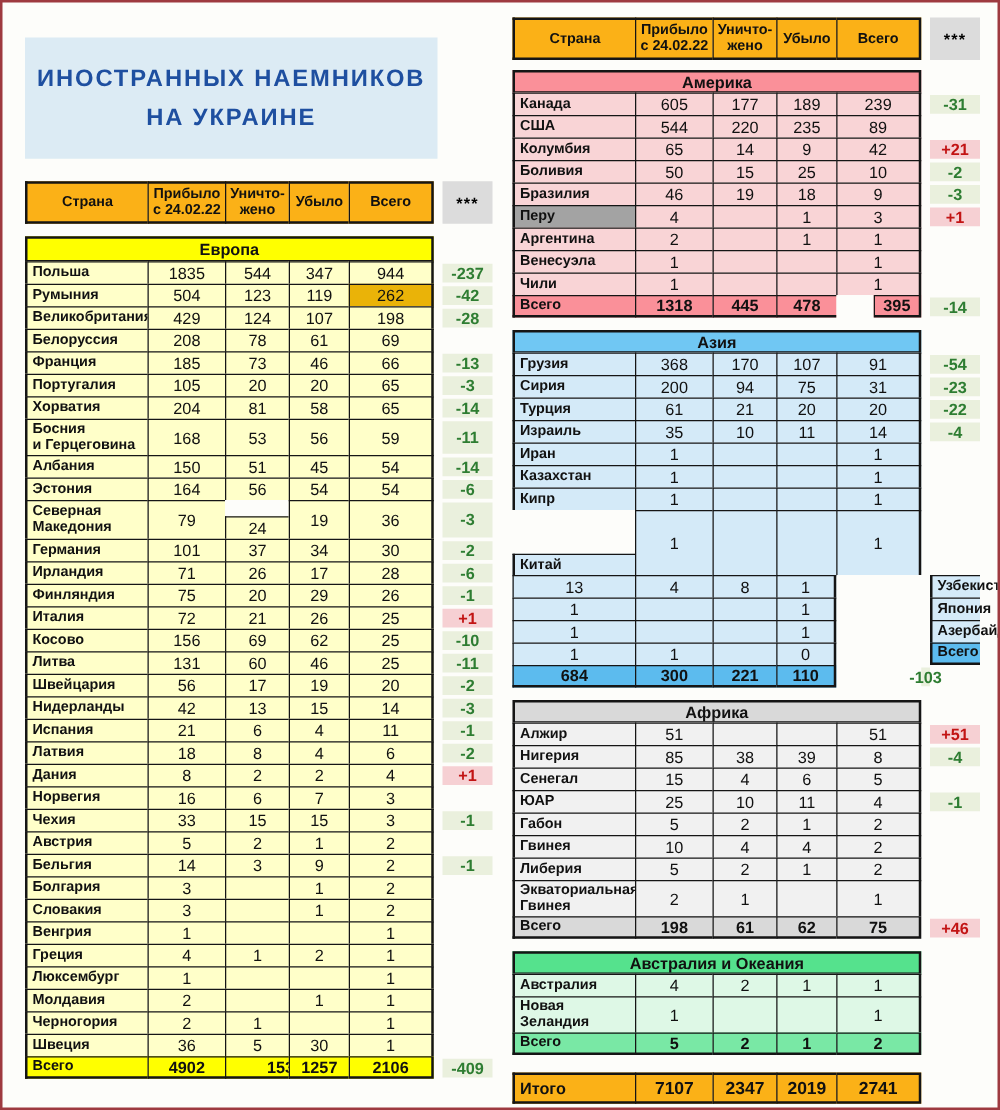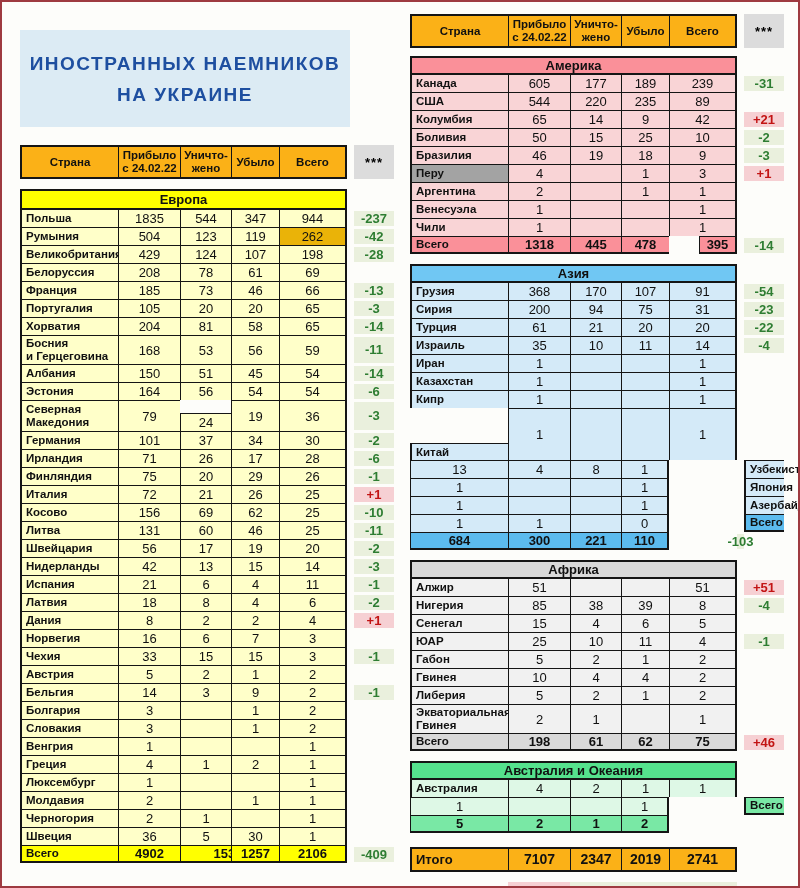--- a/index.html
+++ b/index.html
@@ -619,20 +619,21 @@
           <div class="cell bar" style="background: rgb(85, 226, 141);">Австралия и Океания</div>
           <div class="sp"></div>
           <div class="delta"></div>
           <div class="cell name c0" style="background: rgb(222, 248, 230);">Австралия</div>
           <div class="cell c1" style="background: rgb(222, 248, 230);">4</div>
           <div class="cell c2" style="background: rgb(222, 248, 230);">2</div>
           <div class="cell c3" style="background: rgb(222, 248, 230);">1</div>
           <div class="cell c4" style="background: rgb(222, 248, 230);">1</div>
           <div class="sp"></div>
           <div class="delta"></div>
+          <div class="cell name c0" style="background: rgb(222, 248, 230);">Новая Зеландия</div>
           <div class="cell c1" style="background: rgb(222, 248, 230);">1</div>
           <div class="cell c2" style="background: rgb(222, 248, 230);"></div>
           <div class="cell c3" style="background: rgb(222, 248, 230);"></div>
           <div class="cell c4" style="background: rgb(222, 248, 230);">1</div>
           <div class="sp"></div>
           <div class="delta"></div>
           <div class="cell name c0 bot tb" style="background: rgb(121, 232, 165);">Всего</div>
           <div class="cell c1 bot tb" style="background: rgb(121, 232, 165);">5</div>
           <div class="cell c2 bot tb" style="background: rgb(121, 232, 165);">2</div>
           <div class="cell c3 bot tb" style="background: rgb(121, 232, 165);">1</div>

